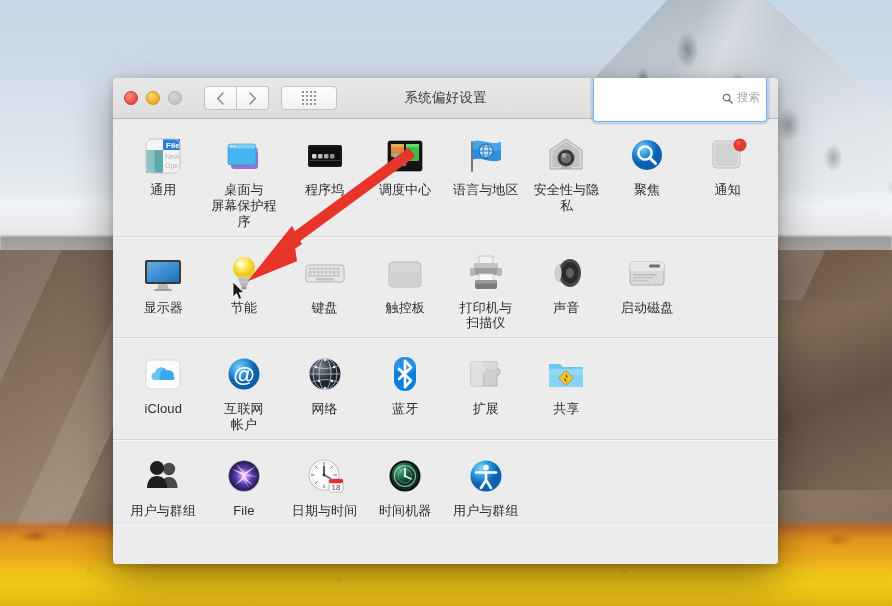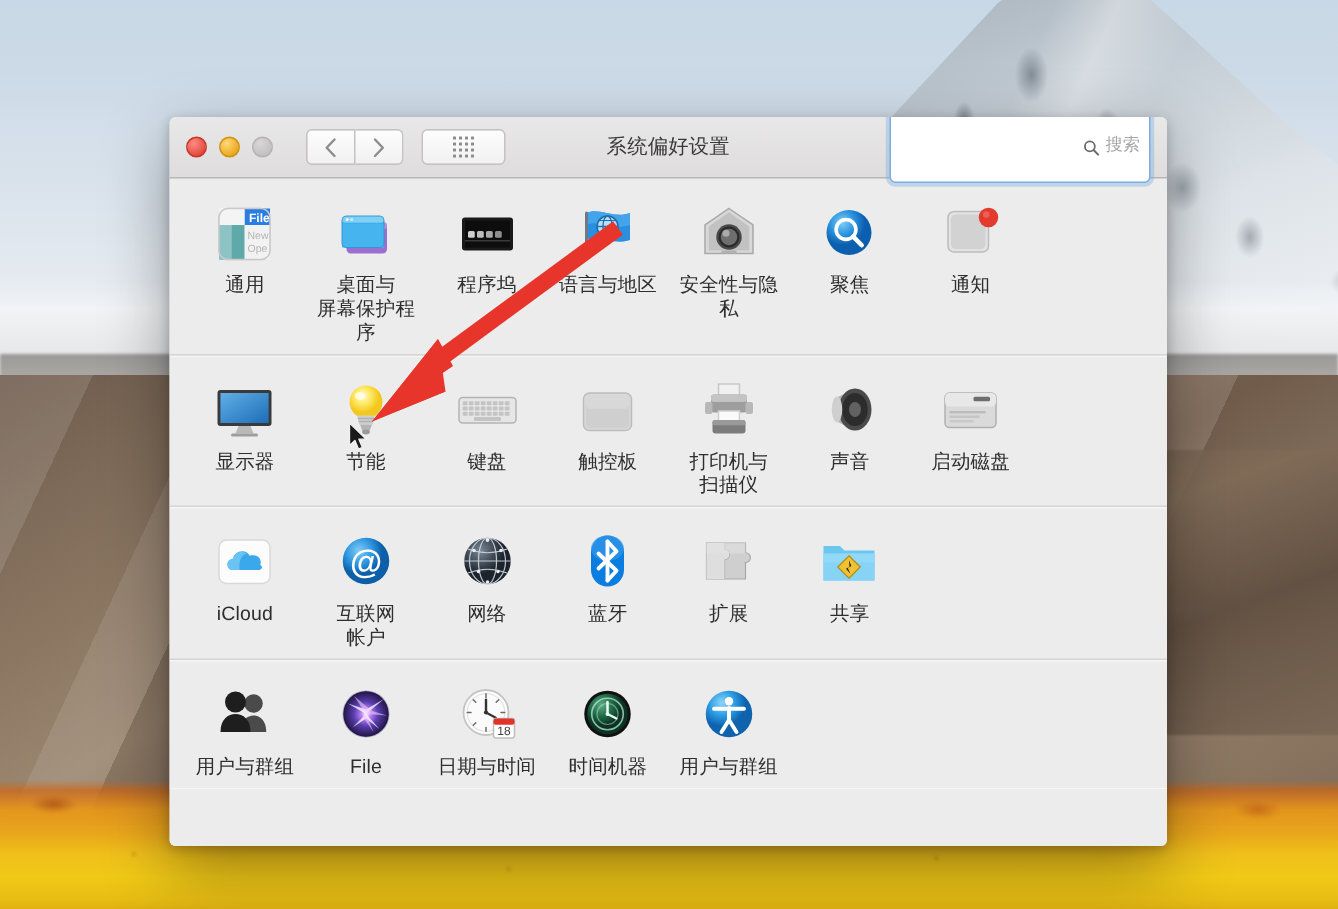--- a/index.html
+++ b/index.html
@@ -380,20 +380,35 @@
                 <rect x="9" y="20" width="4.5" height="4.5" rx="1" fill="#cfcfcf"></rect>
                 <rect x="15" y="20" width="4.5" height="4.5" rx="1" fill="#bcbcbc"></rect>
                 <rect x="21" y="20" width="4.5" height="4.5" rx="1" fill="#a9a9a9"></rect>
                 <rect x="27" y="20" width="4.5" height="4.5" rx="1" fill="#8e8e8e"></rect>
                 <rect x="7" y="26" width="30" height="1" fill="#3a3a3a"></rect>
               </svg>
             </div>
             <div class="pref-label">程序坞</div>
           </div>
 
+          <div class="pref-item">
+            <div class="pref-icon">
+              <svg class="ic" viewBox="0 0 44 44">
+                <rect x="5" y="7" width="34" height="30" rx="2" fill="#151515"></rect>
+                <rect x="8" y="10" width="13" height="13" rx="1.5" fill="#e08a3c"></rect>
+                <rect x="8" y="10" width="13" height="3" fill="#f0a85e"></rect>
+                <rect x="23" y="10" width="13" height="17" rx="1.5" fill="#3cc04a"></rect>
+                <rect x="23" y="10" width="13" height="3" fill="#67d871"></rect>
+                <rect x="11" y="20" width="12" height="12" rx="1.5" fill="#3aa6e8"></rect>
+                <rect x="11" y="20" width="12" height="3" fill="#6cc3f2"></rect>
+                <rect x="5" y="7" width="34" height="30" rx="2" fill="none" stroke="#000" stroke-width=".6"></rect>
+              </svg>
+            </div>
+            <div class="pref-label">调度中心</div>
+          </div>
 
           <div class="pref-item">
             <div class="pref-icon">
               <svg class="ic" viewBox="0 0 44 44">
                 <path d="M8 8 C16 4, 26 12, 37 8 L37 26 C26 30, 16 22, 8 26 Z" fill="#2b8fe0"></path>
                 <path d="M8 8 C16 4, 26 12, 37 8 L37 16 C26 20, 16 12, 8 16 Z" fill="#4aa9ef" opacity=".8"></path>
                 <line x1="8" y1="8" x2="8" y2="37" stroke="#6e7a86" stroke-width="2" stroke-linecap="round"></line>
                 <circle cx="22" cy="17" r="7" fill="#bfe4fb" opacity=".95"></circle>
                 <circle cx="22" cy="17" r="7" fill="none" stroke="#1f6fae" stroke-width="1.1"></circle>
                 <ellipse cx="22" cy="17" rx="3" ry="7" fill="none" stroke="#1f6fae" stroke-width=".9"></ellipse>

